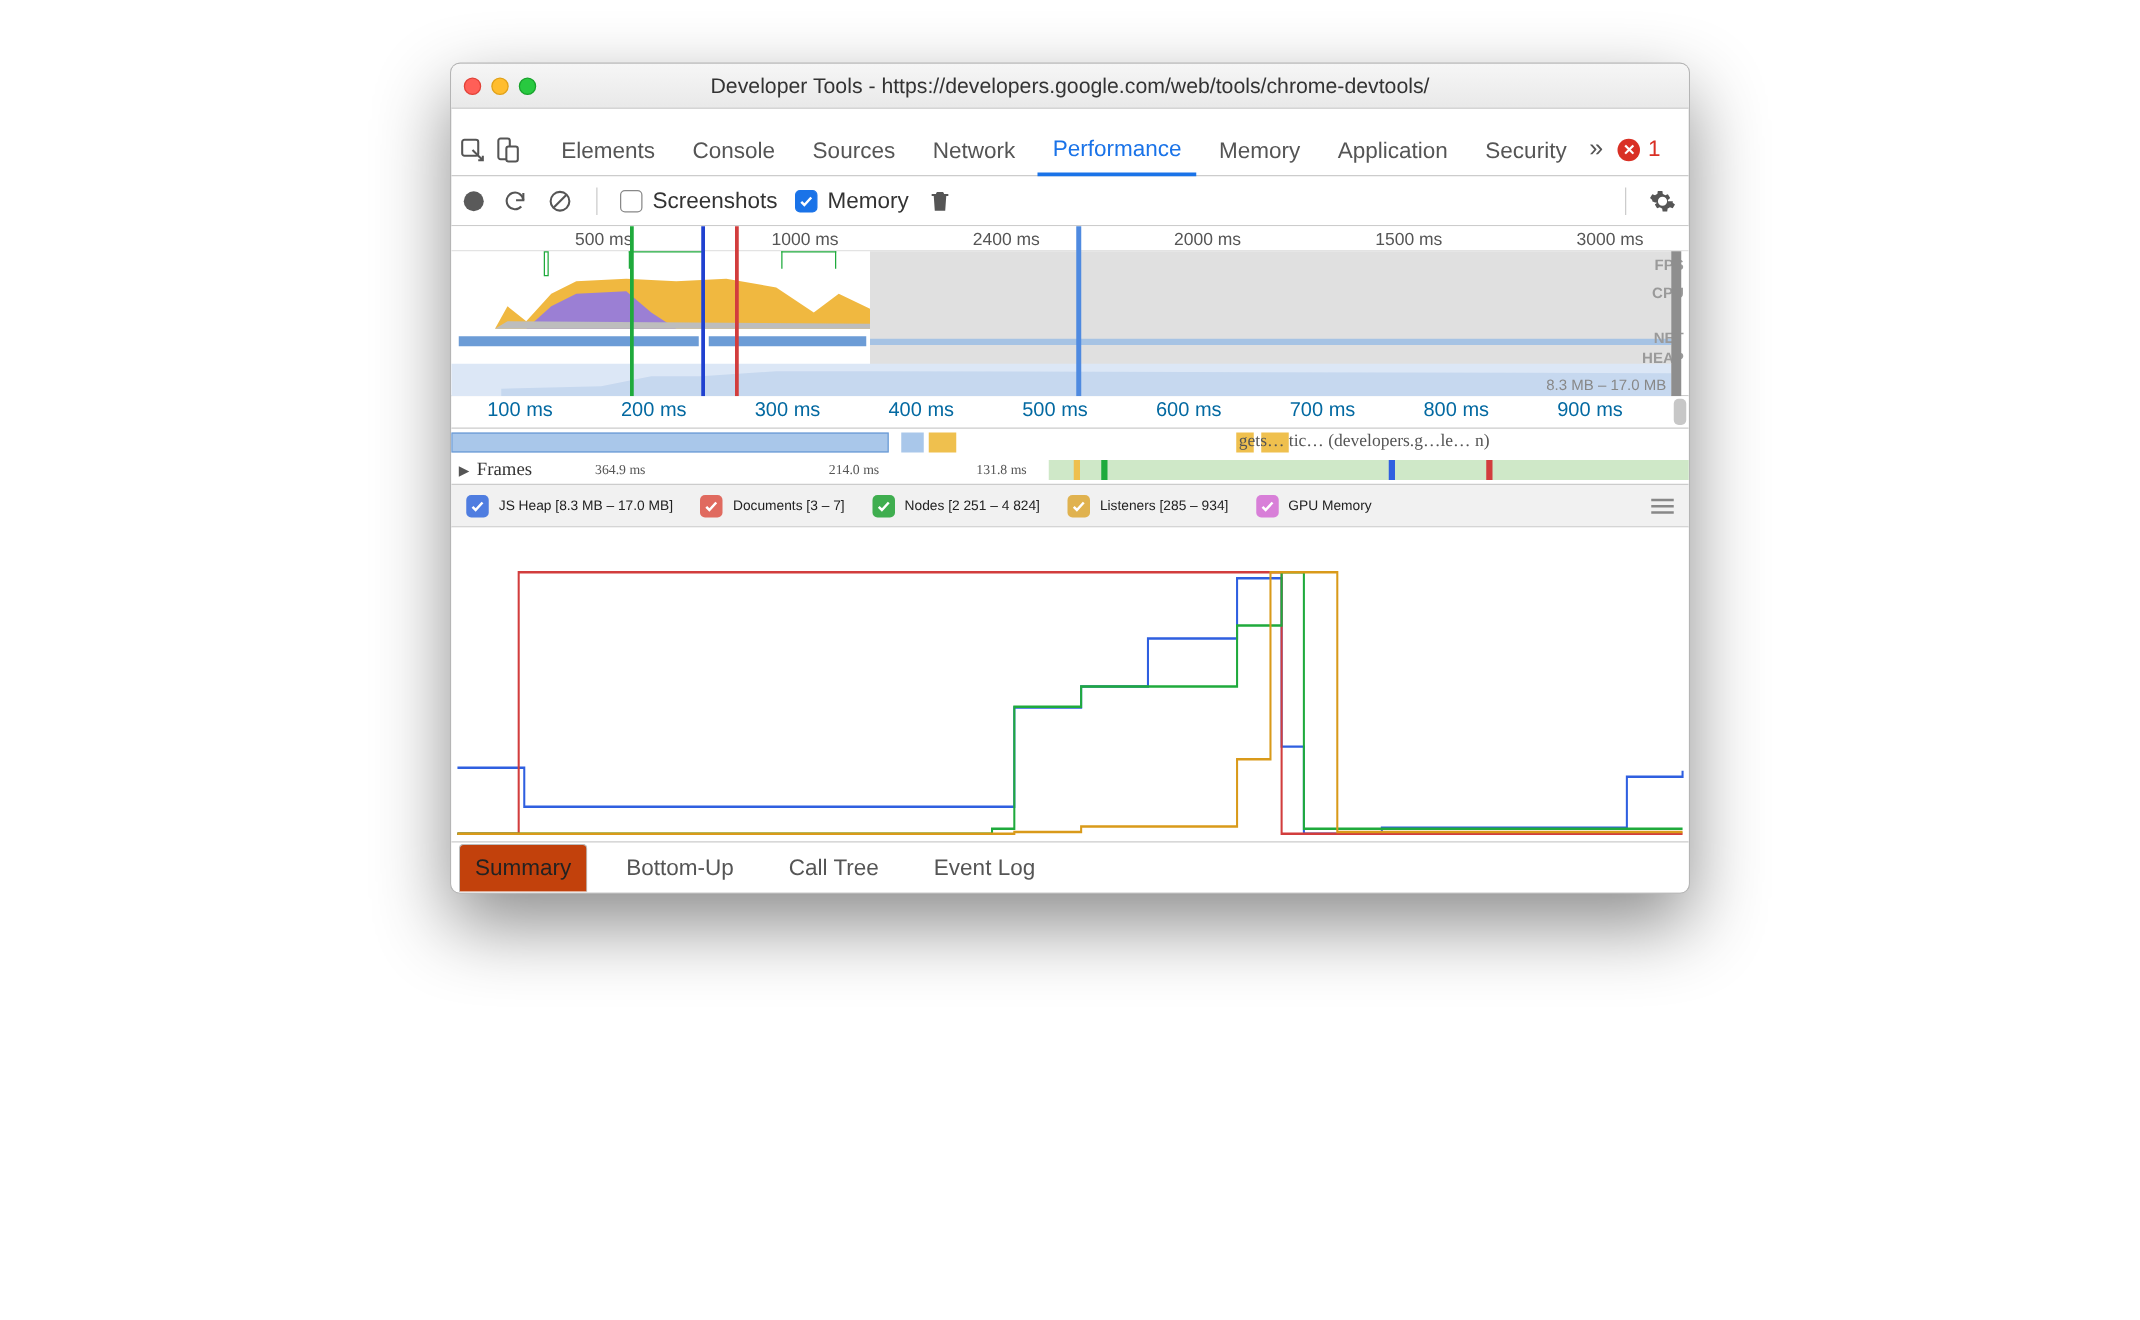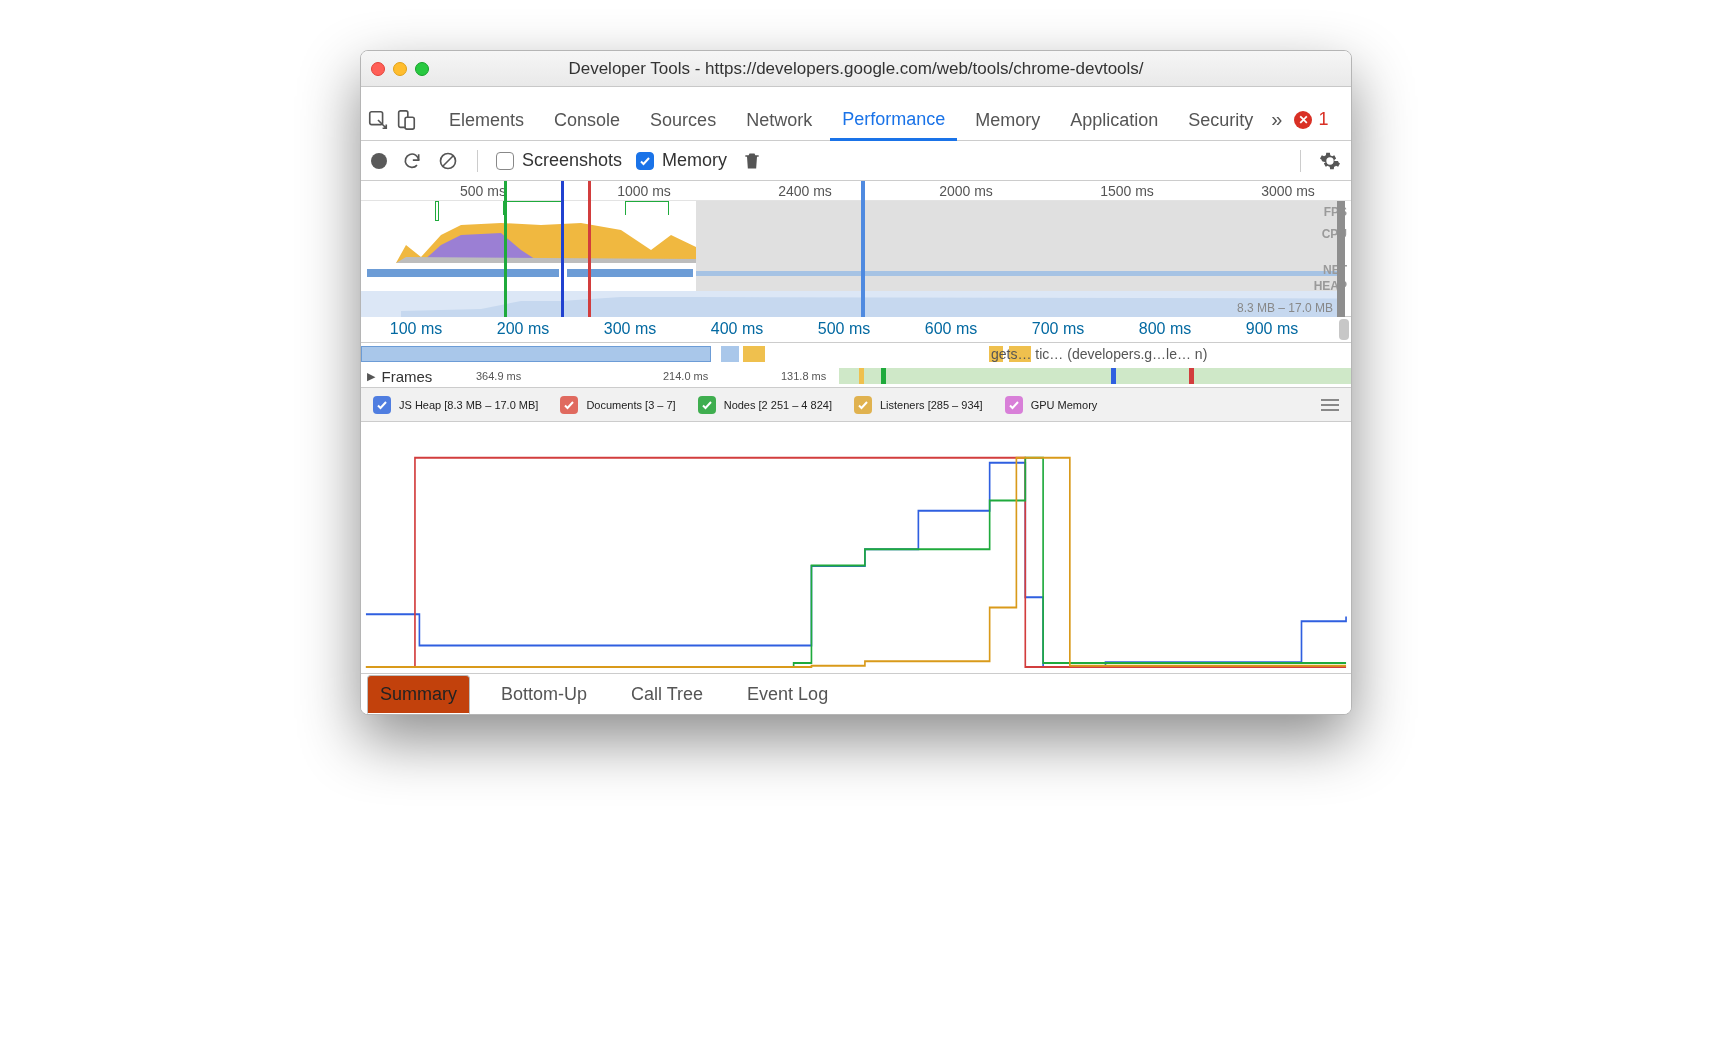--- a/index.html
+++ b/index.html
@@ -105,21 +105,21 @@
     height:26px;border-bottom:1px solid #ccc;
     position:relative;font-size:16px;color:#0369a1;padding-top:3px;
     background:#fff;
   }
   .d-tick{position:absolute;transform:translateX(-50%);}
   .d-scroll{position:absolute;right:2px;top:2px;bottom:2px;width:10px;background:#c7c7c7;border-radius:4px;}
   
   .flame{
     font-size:15px;background:#fff;border-bottom:1px solid #ccc;
   }
-  .flame-row{height:22px;position:relative;display:flex;align-items:center;}
+  .flame-row{height:22px;position:relative;display:flex;align-items:center;font-family:Liberation Serif, serif;}
   .flame-label{display:flex;align-items:center;gap:6px;padding-left:6px;color:#333;font-size:15px;}
   .tri{display:inline-block;transform:rotate(0deg);font-size:11px;color:#555;}
   .flame-bar{position:absolute;height:16px;top:3px;}
   .flame-small{position:absolute;font-size:11px;color:#555;}
   
   .legend{
     height:34px;border-bottom:1px solid #ccc;
     display:flex;align-items:center;gap:22px;
     padding:0 12px;font-size:11px;color:#222;background:#f1f1f1;
   }

